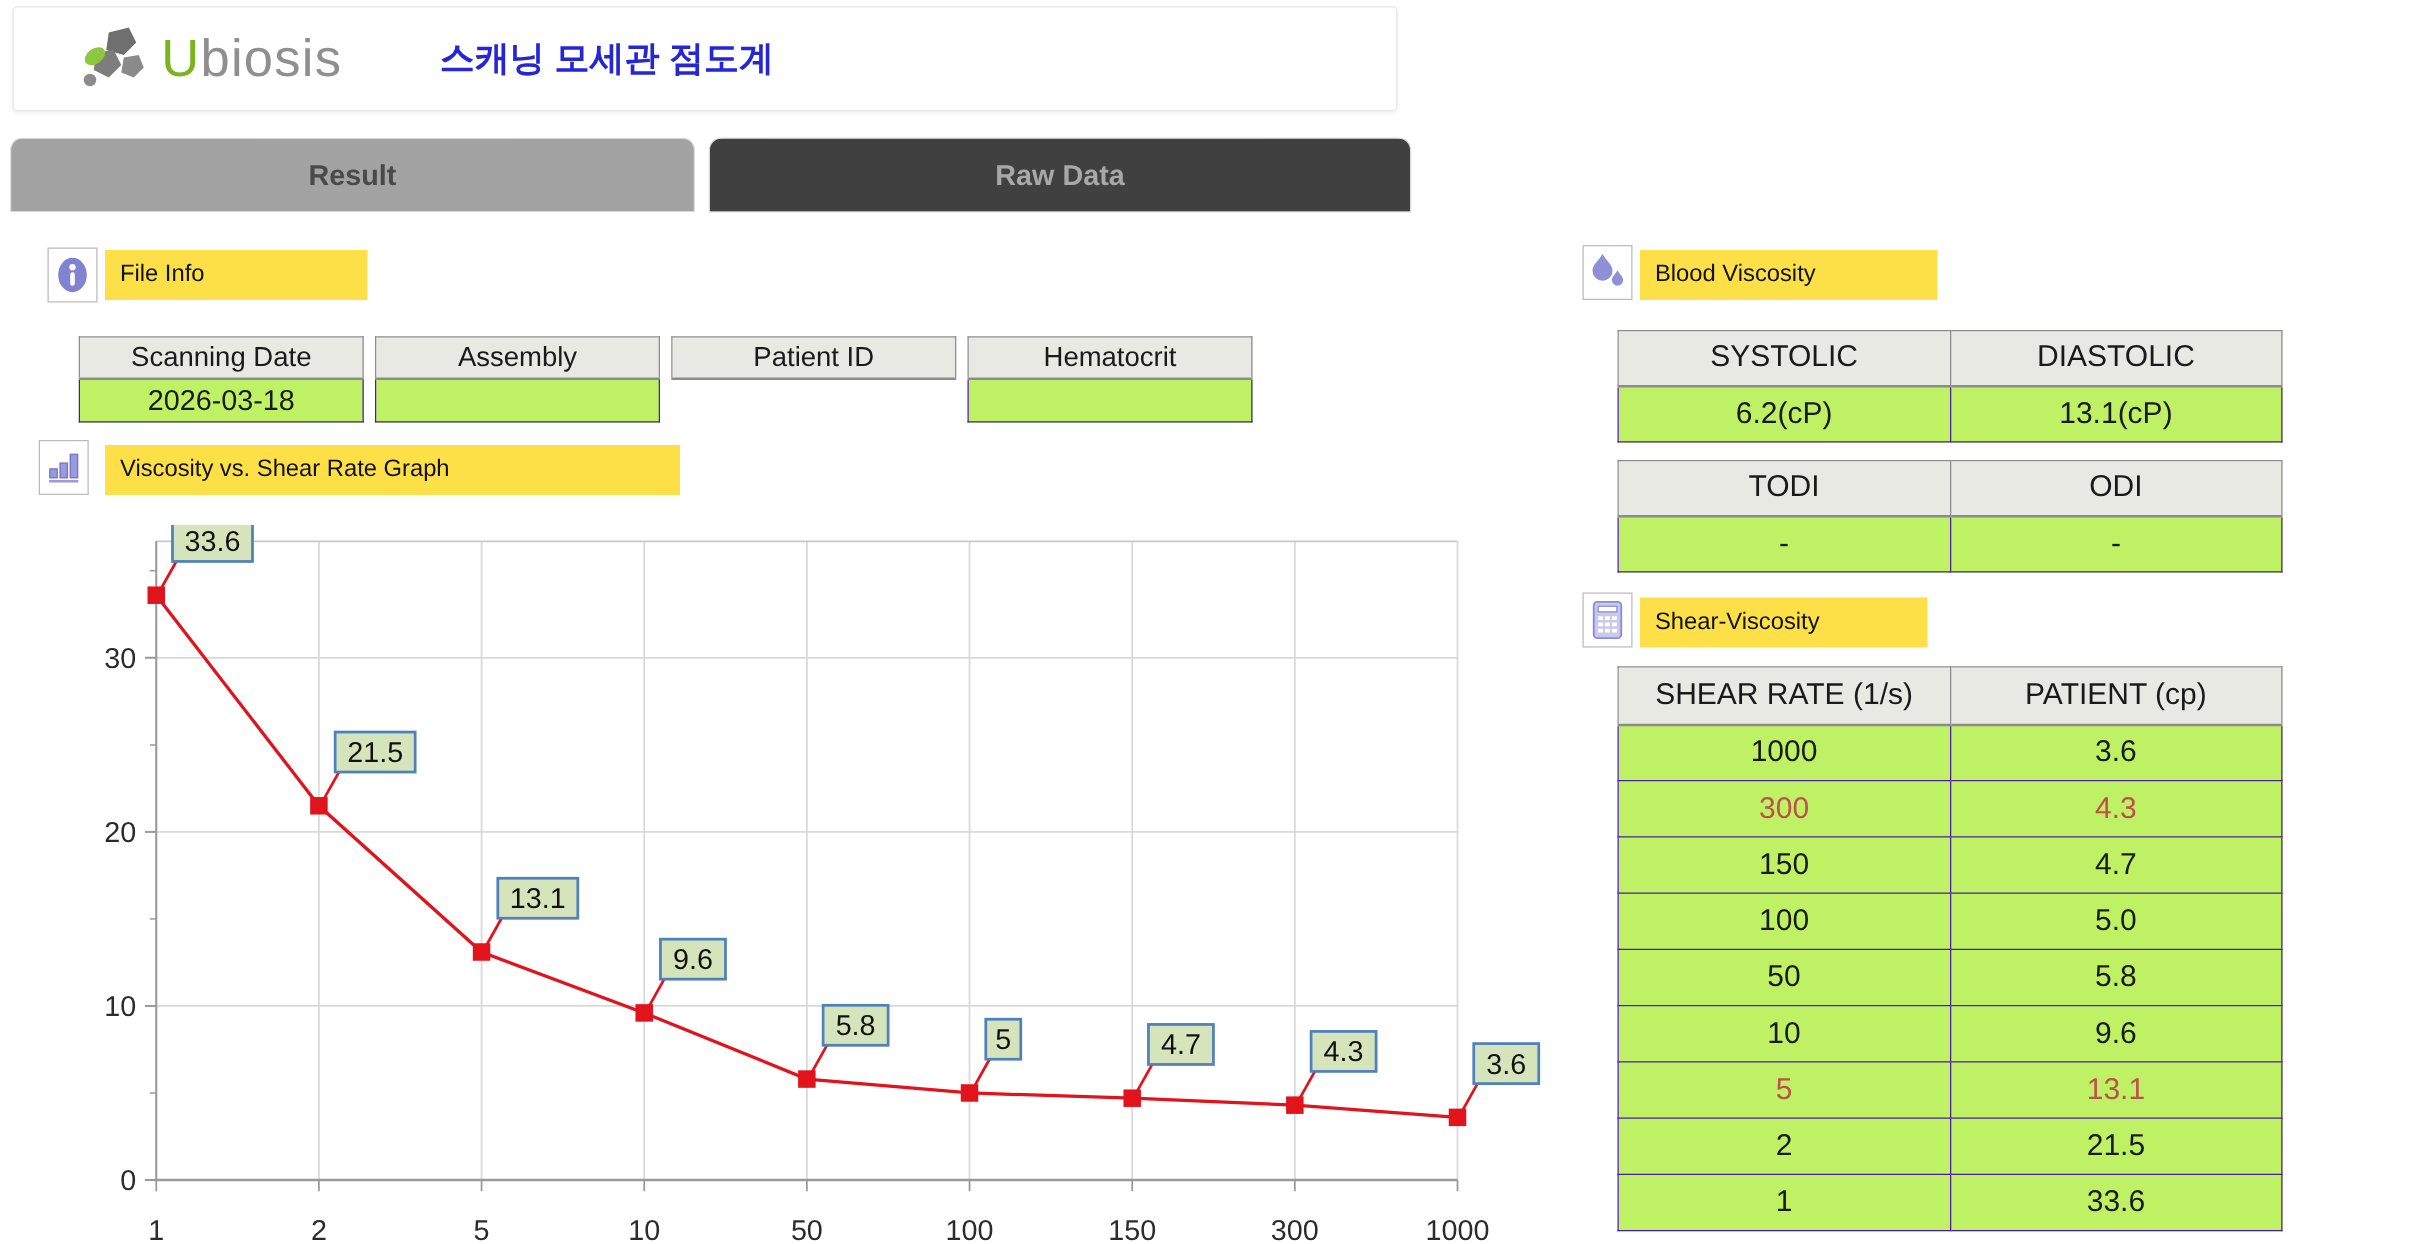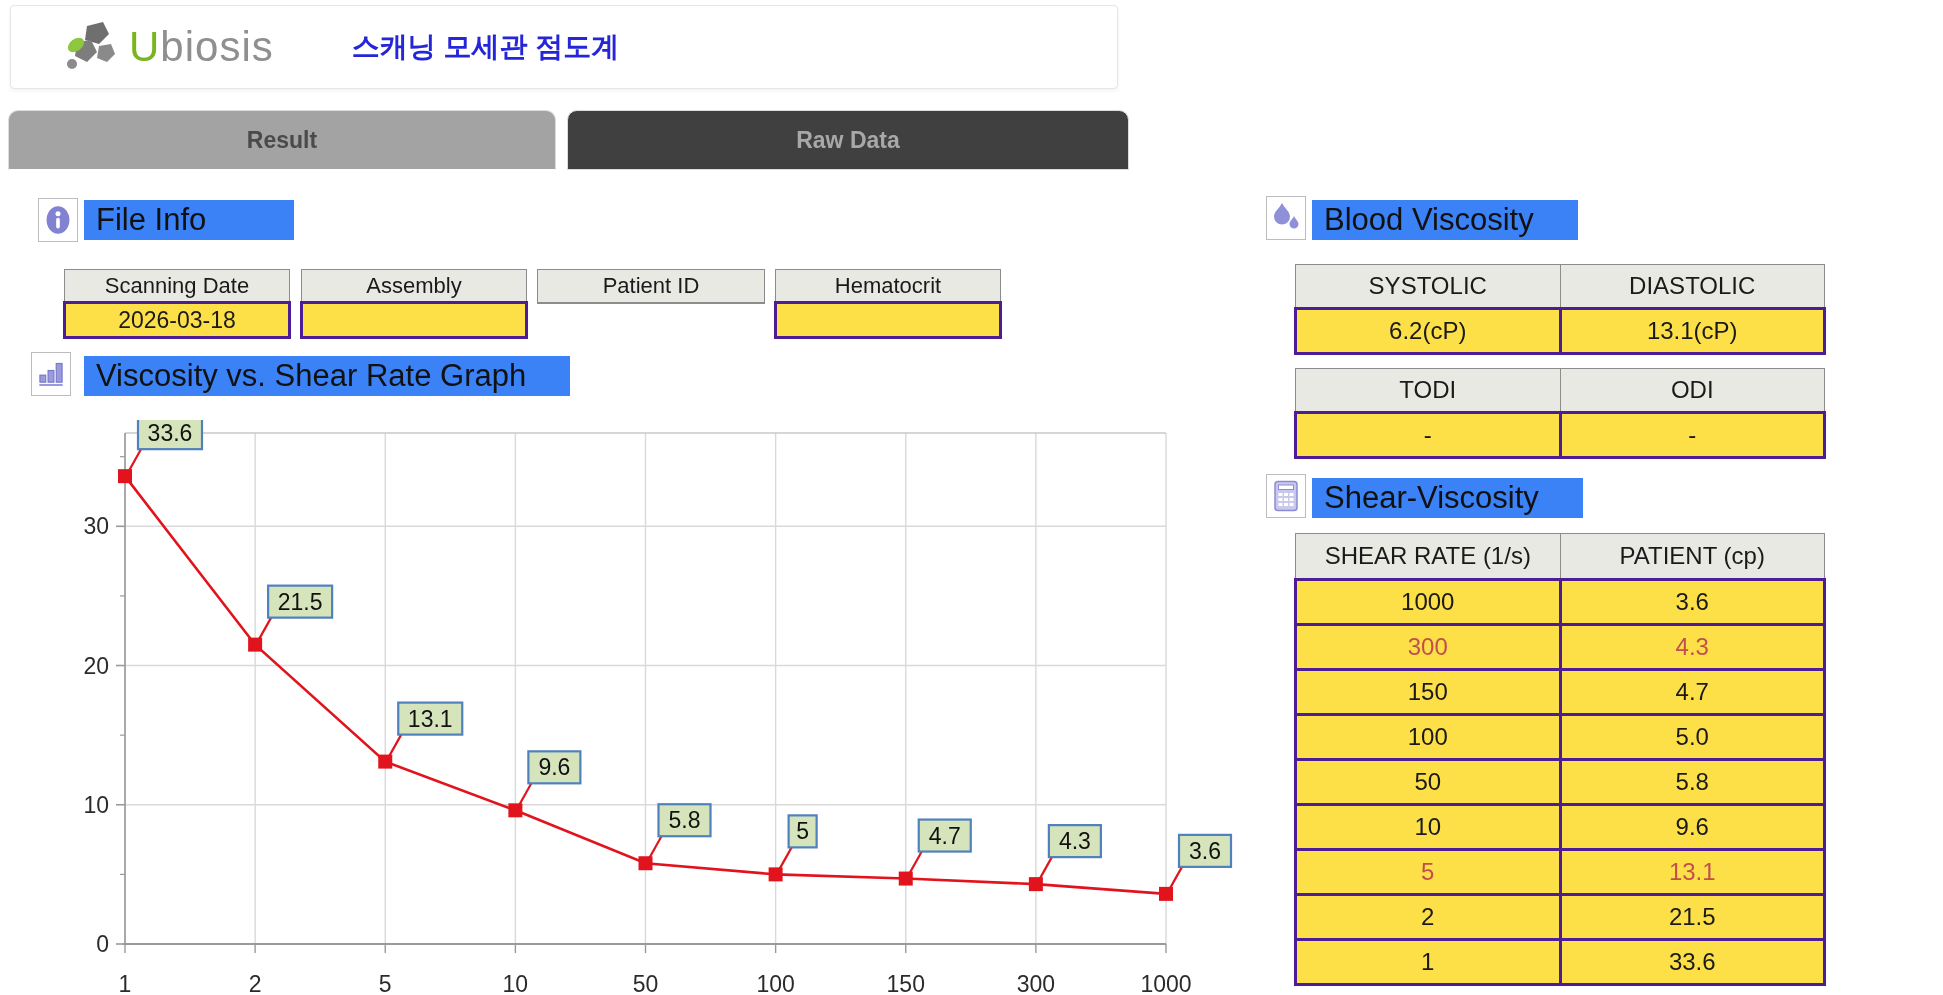--- a/index.html
+++ b/index.html
@@ -20,29 +20,29 @@
   
   .tab { position:absolute; top:110px; height:60px; border:1px solid #dcdcdc;
     border-radius:10px 10px 0 0; display:flex; align-items:center; justify-content:center;
     font-size:23px; font-weight:bold; cursor:pointer; }
   .tab.active { left:8px; width:548px; background:#a3a3a3; color:#4a4a4a; border-bottom:1px solid #ffffff; }
   .tab.inactive { left:567px; width:562px; background:#404040; color:#a8a8a8; }
 
   
   .icon-box { position:absolute; width:40px; height:44px; background:#fff;
     border:1px solid #bcbcbc; display:flex; align-items:center; justify-content:center; }
-  .section-label { position:absolute; height:40px; line-height:40px; background:#3b82f6;
-    font-size:31px; color:#111; padding:0 44px 0 12px; white-space:nowrap; }
+  .section-label { position:absolute; height:40px; line-height:40px; background:#fde047;
+    font-size:19px; color:#111; padding:0 44px 0 12px; white-space:nowrap; }
 
   
   table { border-collapse:collapse; table-layout:fixed; }
   .dtable { position:absolute; }
   .dtable th { background:#e9e9e4; font-weight:normal; border:1px solid #8c8c8c;
     border-bottom:2px solid #8c8c8c; text-align:center;margin-top:40px; }
-  .dtable td { background:#fde047; border:3px solid #4c1d95; text-align:center; }
+  .dtable td { background:#bef264; border:1px solid #4c1d95; text-align:center; }
 
   .mini-table { width:228px; }
   .mini-table th { height:33px; font-size:22px; }
   .mini-table td { height:35px; font-size:23px; }
 
   .bv-table { width:532px; }
   .bv-table th { height:44px; font-size:24px; }
   .bv-table td { height:45px; font-size:24px; }
 
   .sv-table { width:532px;padding-left:44px; }

